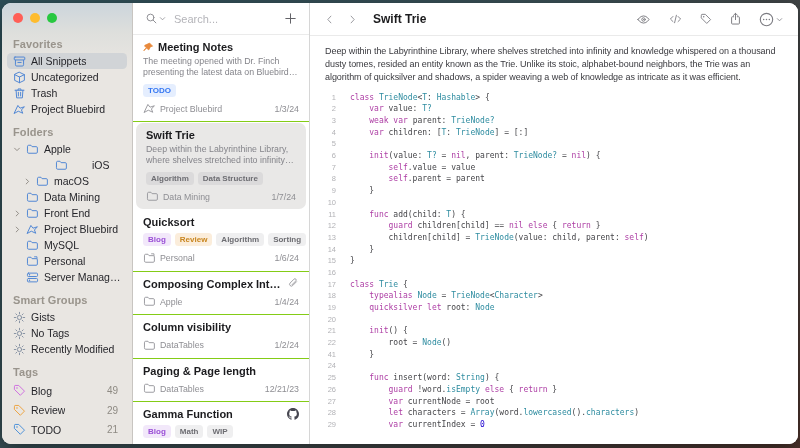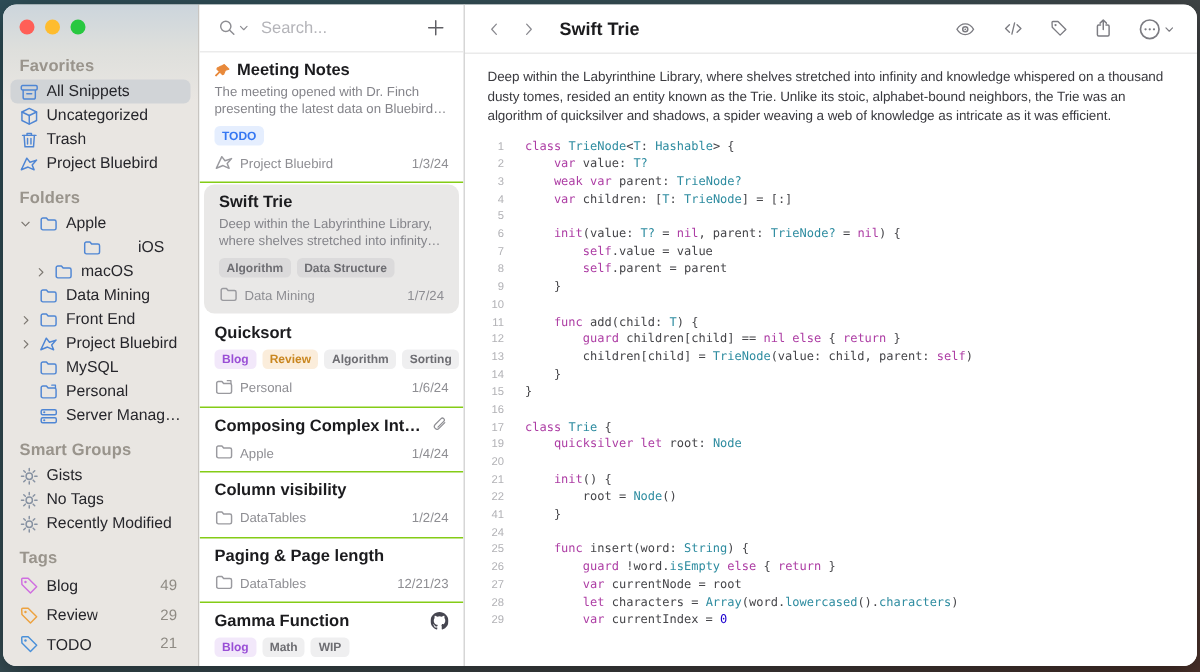--- a/index.html
+++ b/index.html
@@ -574,20 +574,21 @@
         <div class="code-line"><span class="gutter">8</span><span class="code-text"><span class="tok-p">        </span><span class="tok-k">self</span><span class="tok-p">.parent = parent</span></span></div>
         <div class="code-line"><span class="gutter">9</span><span class="code-text"><span class="tok-p">    }</span></span></div>
         <div class="code-line"><span class="gutter">10</span><span class="code-text">&nbsp;</span></div>
         <div class="code-line"><span class="gutter">11</span><span class="code-text"><span class="tok-p">    </span><span class="tok-k">func</span><span class="tok-p"> add(child: </span><span class="tok-t">T</span><span class="tok-p">) {</span></span></div>
         <div class="code-line"><span class="gutter">12</span><span class="code-text"><span class="tok-p">        </span><span class="tok-k">guard</span><span class="tok-p"> children[child] == </span><span class="tok-k">nil</span><span class="tok-p"> </span><span class="tok-k">else</span><span class="tok-p"> { </span><span class="tok-k">return</span><span class="tok-p"> }</span></span></div>
         <div class="code-line"><span class="gutter">13</span><span class="code-text"><span class="tok-p">        children[child] = </span><span class="tok-t">TrieNode</span><span class="tok-p">(value: child, parent: </span><span class="tok-k">self</span><span class="tok-p">)</span></span></div>
         <div class="code-line"><span class="gutter">14</span><span class="code-text"><span class="tok-p">    }</span></span></div>
         <div class="code-line"><span class="gutter">15</span><span class="code-text"><span class="tok-p">}</span></span></div>
         <div class="code-line"><span class="gutter">16</span><span class="code-text">&nbsp;</span></div>
         <div class="code-line"><span class="gutter">17</span><span class="code-text"><span class="tok-k">class</span><span class="tok-p"> </span><span class="tok-t">Trie</span><span class="tok-p"> {</span></span></div>
+        <div class="code-line"><span class="gutter">18</span><span class="code-text"><span class="tok-p">    </span><span class="tok-k">typealias</span><span class="tok-p"> </span><span class="tok-t">Node</span><span class="tok-p"> = </span><span class="tok-t">TrieNode</span><span class="tok-p">&lt;</span><span class="tok-t">Character</span><span class="tok-p">&gt;</span></span></div>
         <div class="code-line"><span class="gutter">19</span><span class="code-text"><span class="tok-p">    </span><span class="tok-k">quicksilver</span><span class="tok-p"> </span><span class="tok-k">let</span><span class="tok-p"> root: </span><span class="tok-t">Node</span></span></div>
         <div class="code-line"><span class="gutter">20</span><span class="code-text">&nbsp;</span></div>
         <div class="code-line"><span class="gutter">21</span><span class="code-text"><span class="tok-p">    </span><span class="tok-k">init</span><span class="tok-p">() {</span></span></div>
         <div class="code-line"><span class="gutter">22</span><span class="code-text"><span class="tok-p">        root = </span><span class="tok-t">Node</span><span class="tok-p">()</span></span></div>
         <div class="code-line"><span class="gutter">41</span><span class="code-text"><span class="tok-p">    }</span></span></div>
         <div class="code-line"><span class="gutter">24</span><span class="code-text">&nbsp;</span></div>
         <div class="code-line"><span class="gutter">25</span><span class="code-text"><span class="tok-p">    </span><span class="tok-k">func</span><span class="tok-p"> insert(word: </span><span class="tok-t">String</span><span class="tok-p">) {</span></span></div>
         <div class="code-line"><span class="gutter">26</span><span class="code-text"><span class="tok-p">        </span><span class="tok-k">guard</span><span class="tok-p"> !word.</span><span class="tok-t">isEmpty</span><span class="tok-p"> </span><span class="tok-k">else</span><span class="tok-p"> { </span><span class="tok-k">return</span><span class="tok-p"> }</span></span></div>
         <div class="code-line"><span class="gutter">27</span><span class="code-text"><span class="tok-p">        </span><span class="tok-k">var</span><span class="tok-p"> currentNode = root</span></span></div>
         <div class="code-line"><span class="gutter">28</span><span class="code-text"><span class="tok-p">        </span><span class="tok-k">let</span><span class="tok-p"> characters = </span><span class="tok-t">Array</span><span class="tok-p">(word.</span><span class="tok-t">lowercased</span><span class="tok-p">().</span><span class="tok-t">characters</span><span class="tok-p">)</span></span></div>

